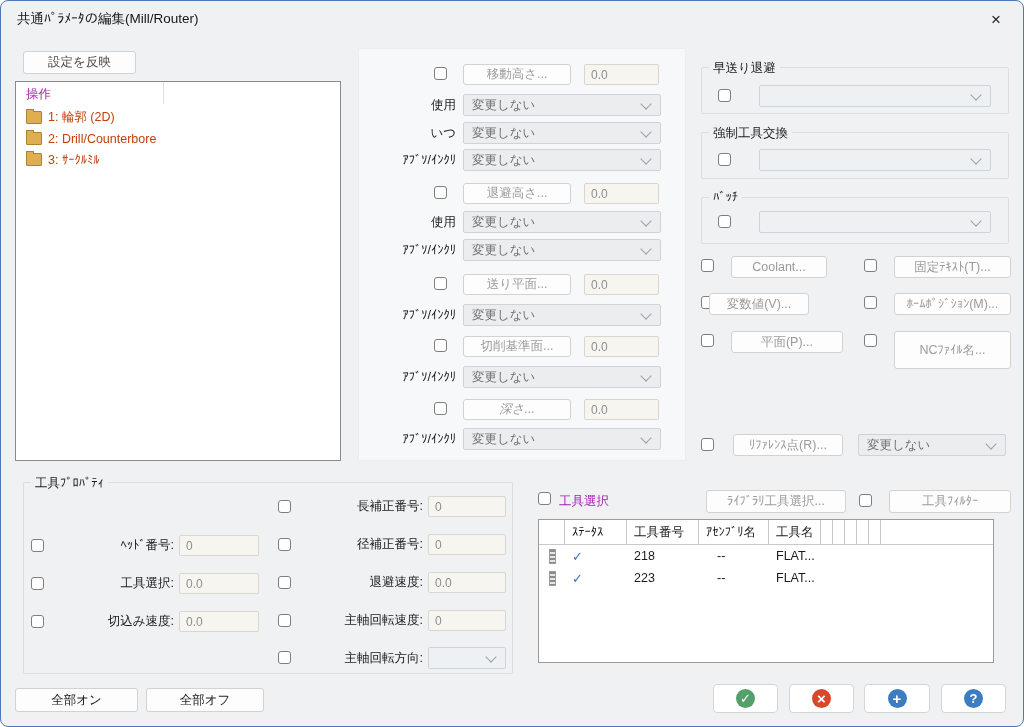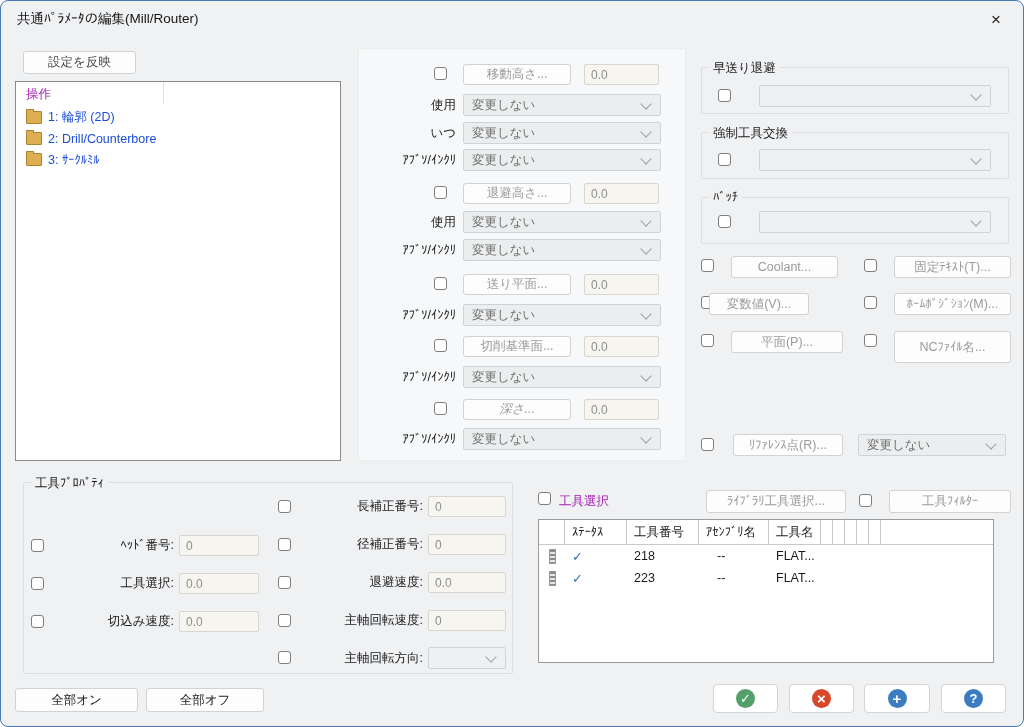--- a/index.html
+++ b/index.html
@@ -13,21 +13,21 @@
   .btn.dim{color:#9b9b9b;}
   .cb{width:13px;height:13px;background:#fff;border:1px solid #7e7e7e;border-radius:3px;box-sizing:border-box;}
   .field{background:#f7f5f0;border:1px solid #d9d6cf;border-radius:2px;font-size:12px;color:#8e8e8e;display:flex;align-items:center;padding:0 6px;box-sizing:border-box;}
   .select{background:#ebedee;border:1px solid #d0d3d6;border-radius:2px;font-size:12.5px;color:#707070;display:flex;align-items:center;padding:0 8px;box-sizing:border-box;position:absolute;}
   .select.lite{background:#eef1f4;}
   .chev{position:absolute;right:10px;top:50%;width:7px;height:7px;margin-top:-5px;border-right:1.5px solid #9ba2ab;border-bottom:1.5px solid #9ba2ab;transform:rotate(45deg);}
   .grp{border:1px solid #dddddd;border-radius:2px;box-sizing:border-box;}
   .grp-title{position:absolute;font-size:12.5px;color:#1a1a1a;background:#f0f1f3;padding:0 4px;white-space:nowrap;}
   .panel{background:#f7f8f9;border:1px solid #eceded;box-sizing:border-box;}
   .tree{background:#ffffff;border:1px solid #8a8a8a;box-sizing:border-box;}
-  .tree-item{display:flex;align-items:center;font-size:12.5px;color:#1d4ed8;height:21px;white-space:nowrap;}
+  .tree-item{display:flex;align-items:center;font-size:12.5px;color:#c2410c;height:21px;white-space:nowrap;}
   .folder{display:inline-block;width:14px;height:11px;background:#dfae52;border:1px solid #ab842f;border-radius:1px;position:relative;margin:0 6px 0 0;flex:none;}
   .folder:before{content:"";position:absolute;left:-1px;top:-3px;width:6px;height:2px;background:#dfae52;border:1px solid #ab842f;border-bottom:none;border-radius:1px 1px 0 0;}
   .table{background:#fff;border:1px solid #9b9b9b;box-sizing:border-box;overflow:hidden;}
   .thead{display:flex;border-bottom:1px solid #c9c9c9;height:25px;box-sizing:border-box;}
   .th{font-size:12.5px;color:#1a1a1a;border-right:1px solid #c9c9c9;height:100%;display:flex;align-items:center;padding:0 7px;box-sizing:border-box;white-space:nowrap;}
   .th.nar{width:12px;padding:0;flex:none;}
   .trow{display:flex;height:22px;align-items:center;font-size:12.5px;color:#1a1a1a;}
   .td{padding:0 7px;box-sizing:border-box;display:flex;align-items:center;height:100%;white-space:nowrap;}
   .toolico{display:inline-block;width:7px;height:15px;background:repeating-linear-gradient(180deg,#8a8a8a 0 2px,#e6e6e6 2px 4px);border:1px solid #9a9a9a;box-sizing:border-box;}
   .blue-check{color:#3a6fbf;font-weight:bold;font-size:13px;}
@@ -141,33 +141,33 @@
   </div>
 
   <div class="abs grp" style="left:700px;top:196px;width:308px;height:47px;"></div>
   <div class="grp-title" style="left:708px;top:189px;">ﾊﾞｯﾁ</div>
   <div class="abs cb" style="left:717px;top:214px;"></div>
   <div class="select lite" style="left:758px;top:210px;width:232px;height:22px;">
     <span class="chev"></span>
   </div>
 
   <div class="abs cb" style="left:700px;top:258px;"></div>
-  <div class="abs btn dim" style="left:730px;top:255px;width:107px;height:22px;">Coolant...</div>
+  <div class="abs btn dim" style="left:730px;top:255px;width:96px;height:22px;">Coolant...</div>
   <div class="abs cb" style="left:863px;top:258px;"></div>
   <div class="abs btn dim" style="left:893px;top:255px;width:117px;height:22px;">固定ﾃｷｽﾄ(T)...</div>
 
   <div class="abs cb" style="left:700px;top:295px;"></div>
   <div class="abs btn dim" style="left:708px;top:292px;width:100px;height:22px;">変数値(V)...</div>
   <div class="abs cb" style="left:863px;top:295px;"></div>
   <div class="abs btn dim" style="left:893px;top:292px;width:117px;height:22px;">ﾎｰﾑﾎﾟｼﾞｼｮﾝ(M)...</div>
 
   <div class="abs cb" style="left:700px;top:333px;"></div>
   <div class="abs btn dim" style="left:730px;top:330px;width:112px;height:22px;">平面(P)...</div>
   <div class="abs cb" style="left:863px;top:333px;"></div>
-  <div class="abs btn dim" style="left:893px;top:330px;width:117px;height:32px;">NCﾌｧｲﾙ名...</div>
+  <div class="abs btn dim" style="left:893px;top:330px;width:117px;height:38px;">NCﾌｧｲﾙ名...</div>
 
   <div class="abs cb" style="left:700px;top:437px;"></div>
   <div class="abs btn dim" style="left:732px;top:433px;width:110px;height:22px;">ﾘﾌｧﾚﾝｽ点(R)...</div>
   <div class="select" style="left:857px;top:433px;width:148px;height:22px;">
     <span>変更しない</span>
       <span class="chev"></span>
   </div>
 
   <div class="abs grp" style="left:22px;top:481px;width:490px;height:192px;"></div>
   <div class="grp-title" style="left:30px;top:474px;">工具ﾌﾟﾛﾊﾟﾃｨ</div>

